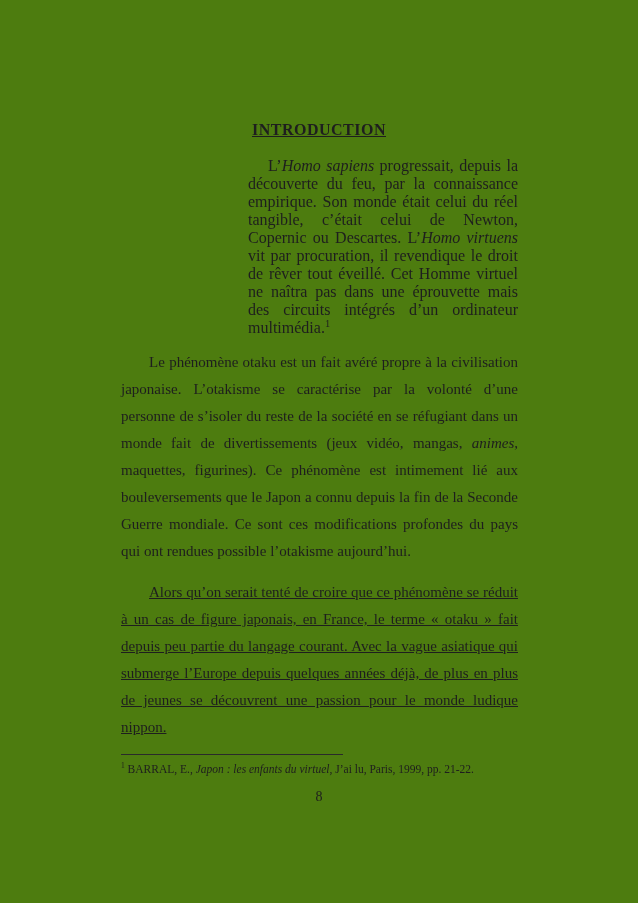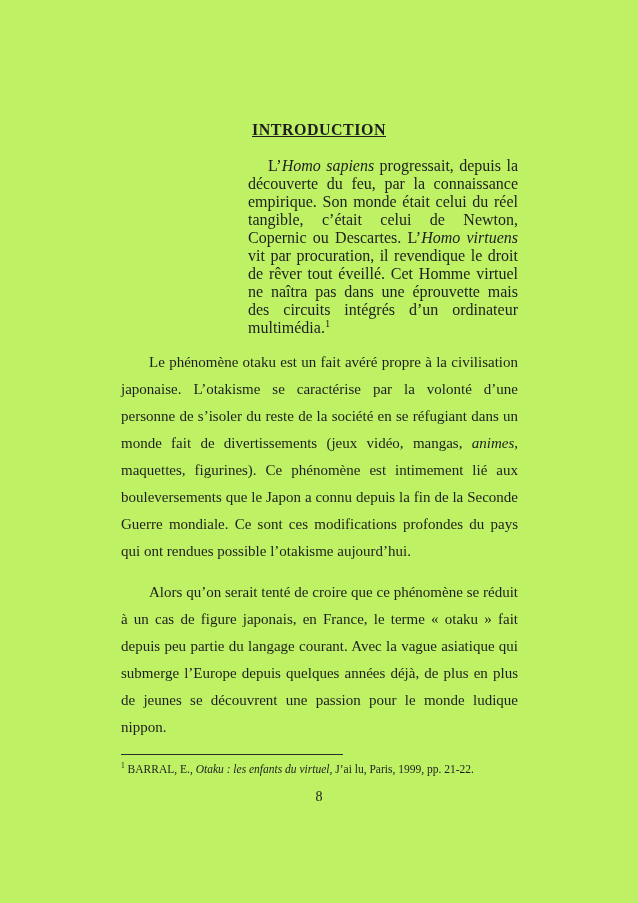--- a/index.html
+++ b/index.html
@@ -4,21 +4,21 @@
 <style>
   html, body {
     margin: 0;
     padding: 0;
     background: #ffffff;
   }
   .page {
     position: relative;
     width: 638px;
     height: 903px;
-    background: #bef264;
+    background: #4d7c0f;
     font-family: "Liberation Serif", "DejaVu Serif", serif;
     color: #1e1e1e;
     overflow: hidden;
   }
   .title {
     position: absolute;
     top: 121px;
     left: 0;
     width: 100%;
     margin: 0;
@@ -42,21 +42,21 @@
     position: absolute;
     left: 121px;
     width: 397px;
     margin: 0;
     font-size: 15px;
     line-height: 27px;
     text-align: justify;
     text-indent: 28px;
   }
   .para-1 { top: 349px; }
-  .para-2 { top: 579px; }
+  .para-2 { top: 579px; text-decoration: underline; }
   .footnote-rule {
     position: absolute;
     top: 754px;
     left: 121px;
     width: 222px;
     border-top: 1px solid #2a2a2a;
     height: 0;
   }
   .footnote {
     position: absolute;
@@ -90,17 +90,17 @@
   <h1 class="title">INTRODUCTION</h1>
 
   <div class="quote">L’<i>Homo sapiens</i> progressait, depuis la découverte du feu, par la connaissance empirique. Son monde était celui du réel tangible, c’était celui de Newton, Copernic ou Descartes. L’<i>Homo virtuens</i> vit par procuration, il revendique le droit de rêver tout éveillé. Cet Homme virtuel ne naîtra pas dans une éprouvette mais des circuits intégrés d’un ordinateur multimédia.<sup>1</sup></div>
 
   <p class="body-para para-1">Le phénomène otaku est un fait avéré propre à la civilisation japonaise. L’otakisme se caractérise par la volonté d’une personne de s’isoler du reste de la société en se réfugiant dans un monde fait de divertissements (jeux vidéo, mangas, <i>animes</i>, maquettes, figurines). Ce phénomène est intimement lié aux bouleversements que le Japon a connu depuis la fin de la Seconde Guerre mondiale. Ce sont ces modifications profondes du pays qui ont rendues possible l’otakisme aujourd’hui.</p>
 
   <p class="body-para para-2">Alors qu’on serait tenté de croire que ce phénomène se réduit à un cas de figure japonais, en France, le terme « otaku » fait depuis peu partie du langage courant. Avec la vague asiatique qui submerge l’Europe depuis quelques années déjà, de plus en plus de jeunes se découvrent une passion pour le monde ludique nippon.</p>
 
   <div class="footnote-rule"></div>
 
-  <div class="footnote"><sup>1</sup> BARRAL, E., <i>Otaku : les enfants du virtuel</i>, J’ai lu, Paris, 1999, pp. 21-22.</div>
+  <div class="footnote"><sup>1</sup> BARRAL, E., <i>Japon : les enfants du virtuel</i>, J’ai lu, Paris, 1999, pp. 21-22.</div>
 
   <div class="page-number">8</div>
 
 </div>
 
 </body></html>

